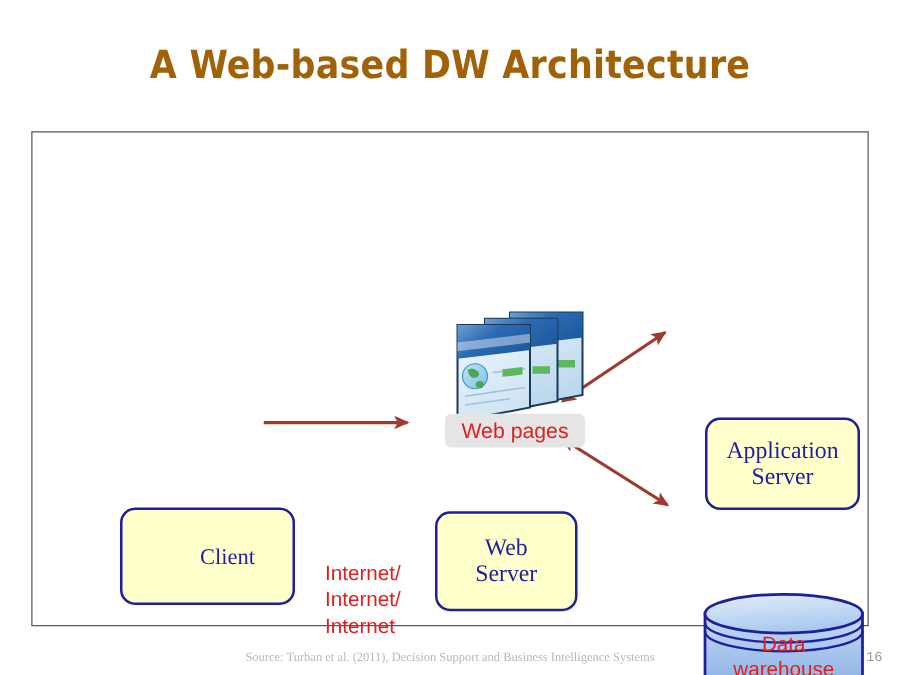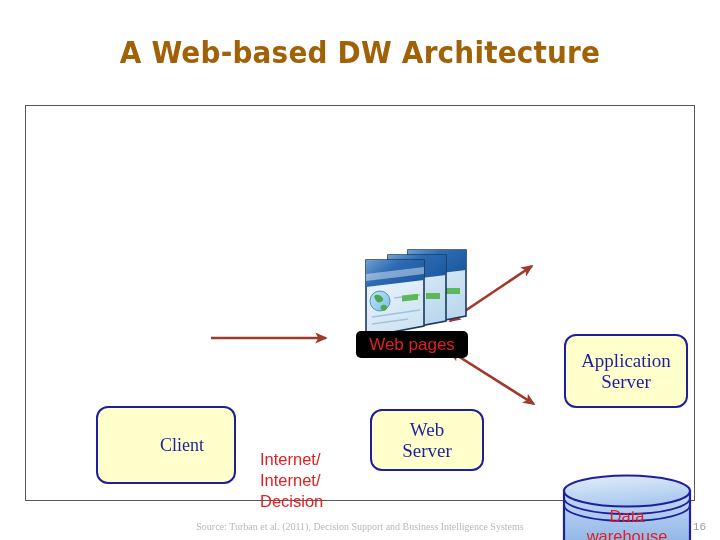--- a/index.html
+++ b/index.html
@@ -58,31 +58,31 @@
     text-align: center;
     display: flex;
     flex-direction: column;
     align-items: center;
     justify-content: center;
     z-index: 6;
   }
   .node-box .line { display: block; white-space: nowrap; }
 
   #node-client       { left: 70px;  top: 300px; width: 140px; height: 78px; font-size: 18px; padding-left: 32px; }
-  #node-web-server   { left: 344px; top: 303px; width: 114px; height: 62px; }
+  #node-web-server   { left: 322px; top: 303px; width: 114px; height: 80px; }
   #node-app-server   { left: 538px; top: 228px; width: 124px; height: 74px; }
 
   
   #label-web-pages {
     position: absolute;
     left: 330px;
     top: 225px;
     width: 112px;
     height: 27px;
-    background: #000000;
+    background: #e5e5e5;
     border-radius: 5px;
     color: #e02020;
     font-size: 17px;
     font-family: "Liberation Sans", sans-serif;
     display: flex;
     align-items: center;
     justify-content: center;
     z-index: 7;
     white-space: nowrap;
   }
@@ -243,21 +243,21 @@
 
   <div id="label-web-pages">Web pages</div>
 
   <div class="node-box" id="node-client">
     <span class="line">Client</span>
   </div>
 
   <div id="label-network">
     <div>Internet/</div>
     <div>Internet/</div>
-    <div>Decision</div>
+    <div>Internet</div>
   </div>
 
   <div class="node-box" id="node-web-server">
     <span class="line">Web</span>
     <span class="line">Server</span>
   </div>
 
   <div class="node-box" id="node-app-server">
     <span class="line">Application</span>
     <span class="line">Server</span>

